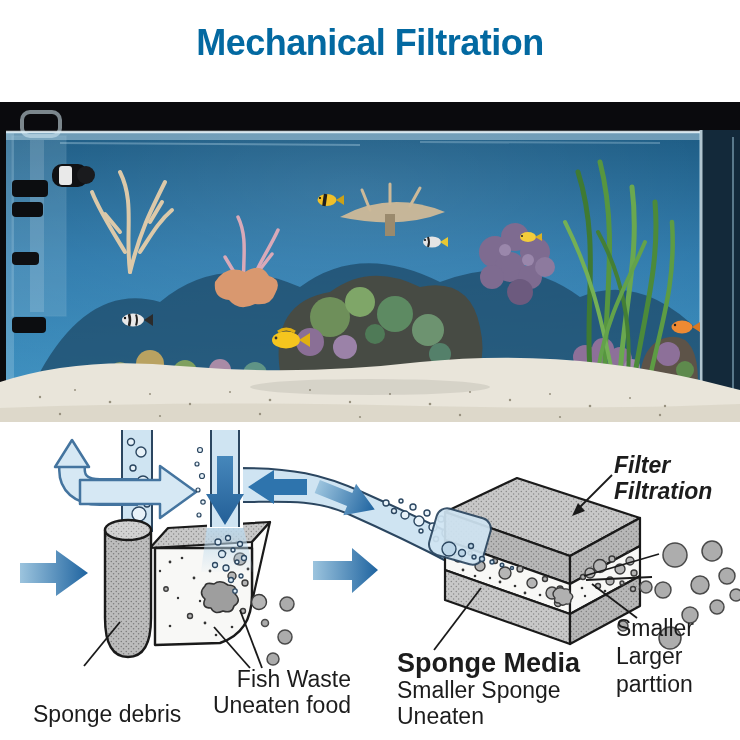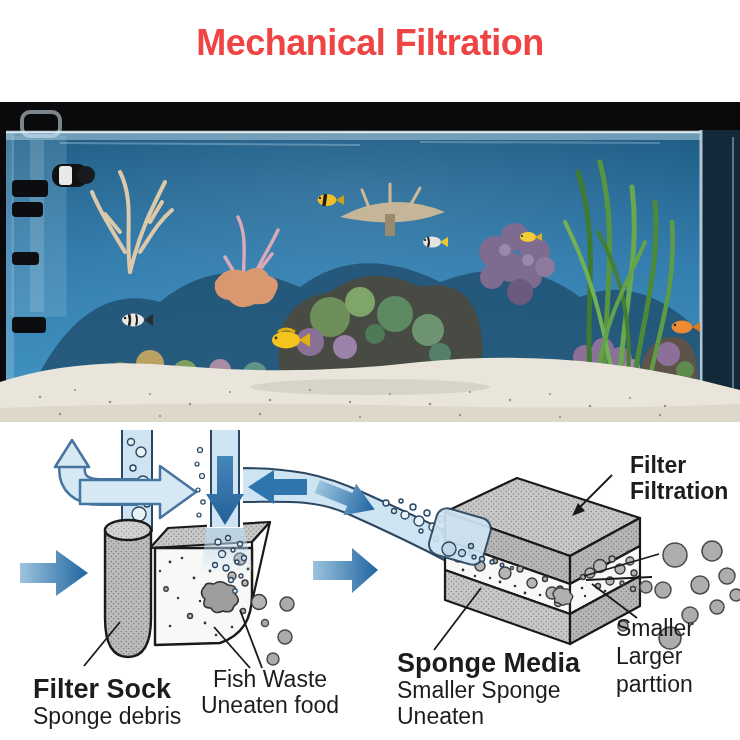--- a/index.html
+++ b/index.html
@@ -1,26 +1,26 @@
 <!DOCTYPE html>
 <html><head>
 <meta charset="utf-8">
 <style>
   html,body{margin:0;padding:0;background:#ffffff;}
   .page{position:relative;width:740px;height:740px;background:#ffffff;overflow:hidden;
         font-family:"Liberation Sans", sans-serif;color:#191919;}
   .title{position:absolute;top:22px;left:0;width:740px;text-align:center;
-         font-size:36px;font-weight:bold;letter-spacing:-0.5px;color:#ef4444;}
+         font-size:36px;font-weight:bold;letter-spacing:-0.5px;color:#0369a1;}
   .photo-wrap{position:absolute;left:0;top:102px;width:740px;height:320px;}
   .diagram-wrap{position:absolute;left:0;top:430px;width:740px;height:310px;}
   svg{display:block;}
   .lbl{position:absolute;line-height:26px;font-size:23px;color:#1c1c1c;}
   .lbl b{font-size:27px;line-height:28px;}
   .lbl.small-bold b{font-size:23px;line-height:26px;}
-  .center{text-align:center;}
+  .center{text-align:right;}
 </style>
 </head>
 <body>
 
 <div class="page">
 
   <div class="title">Mechanical Filtration</div>
 
   <div class="photo-wrap">
   <svg width="740" height="320" viewBox="0 0 740 320">
@@ -487,36 +487,36 @@
       <line x1="612" y1="45" x2="578" y2="79"></line>
       <line x1="584" y1="146" x2="659" y2="124"></line>
       <line x1="586" y1="150" x2="652" y2="147"></line>
       <line x1="592" y1="154" x2="637" y2="188"></line>
     </g>
     <polygon points="572,86 585,81 578,73" fill="#1a1a1a"></polygon>
   </svg>
   </div>
 
   <div class="lbl" style="left:33px;top:675px;">
-    <b>Filter Sock</b><br>
+    <br>
     <span>Sponge debris</span>
   </div>
 
   <div class="lbl center" style="left:189px;top:666px;width:162px;">
     <span>Fish Waste</span><br>
     <span>Uneaten food</span>
   </div>
 
   <div class="lbl" style="left:397px;top:649px;">
     <b>Sponge Media</b><br>
     <span>Smaller Sponge</span><br>
     <span>Uneaten</span>
   </div>
 
-  <div class="lbl small-bold" style="left:630px;top:452px;">
+  <div class="lbl small-bold" style="left:614px;top:452px;font-style:italic;">
     <b>Filter</b><br>
     <b>Filtration</b>
   </div>
 
   <div class="lbl" style="left:616px;top:614px;line-height:28px;">
     <span>Smaller</span><br>
     <span>Larger</span><br>
     <span>parttion</span>
   </div>
 

